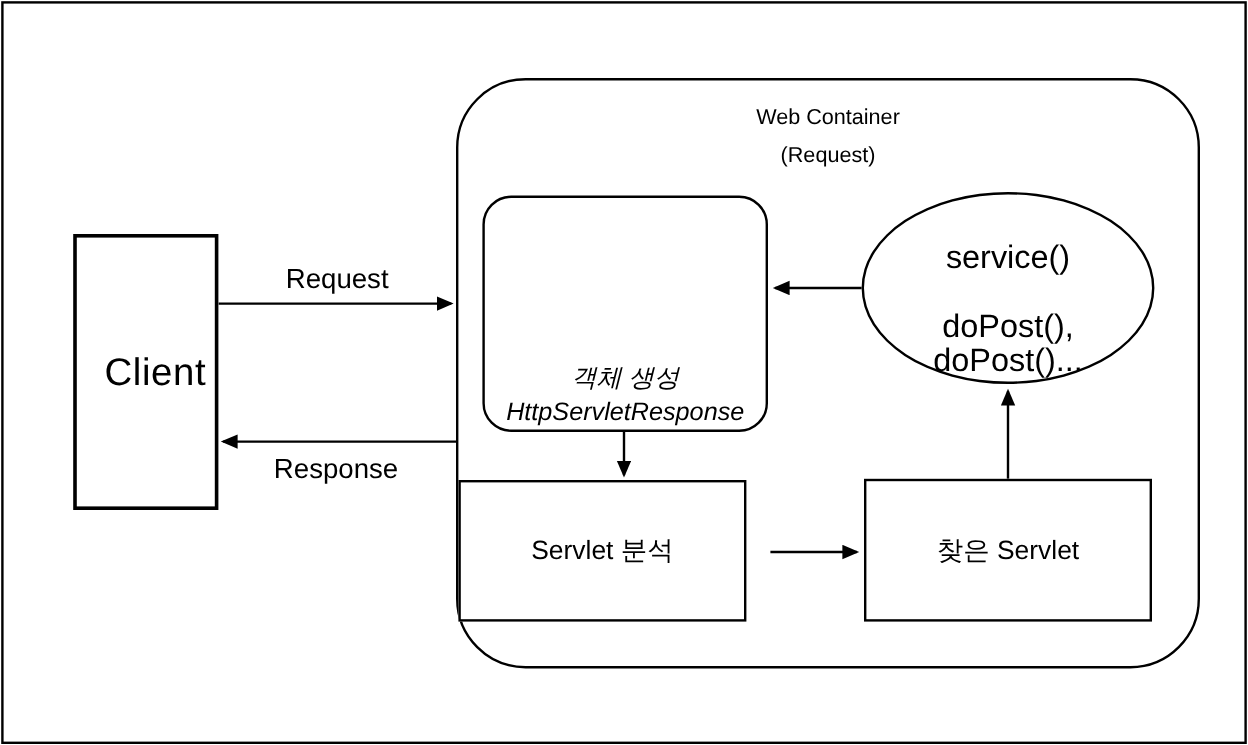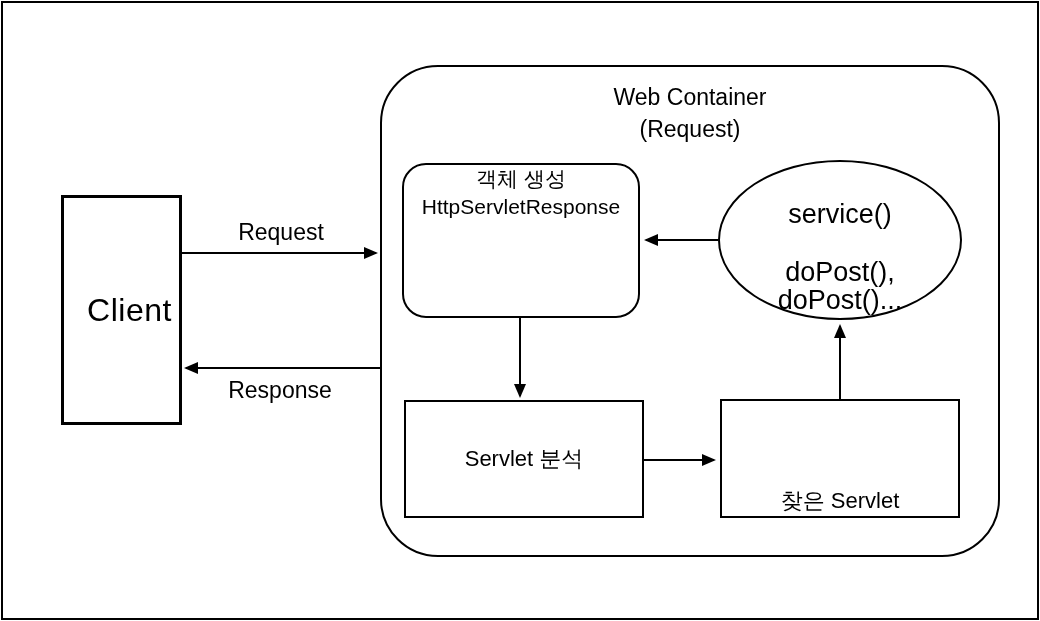--- a/index.html
+++ b/index.html
@@ -27,51 +27,51 @@
     font-size:32px;letter-spacing:0.5px;padding-left:16px;
   }
 
   
   .web-container{
     position:absolute;left:380px;top:65px;width:620px;height:492px;
     border:2px solid var(--stroke);border-radius:58px;background:var(--bg);
   }
   .wc-title{
     position:absolute;left:0;top:14px;width:100%;
-    text-align:center;font-size:23px;line-height:32px;
+    text-align:center;font-size:18px;line-height:32px;
   }
 
   
   .obj-box{
-    position:absolute;left:402px;top:163px;width:238px;height:155px;
+    position:absolute;left:402px;top:163px;width:238px;height:197px;
     border:2px solid var(--stroke);border-radius:24px;background:var(--bg);
-    display:flex;flex-direction:column;align-items:center;justify-content:flex-start;
-    text-align:center;font-size:21px;line-height:28px;
+    display:flex;flex-direction:column;align-items:center;justify-content:flex-end;
+    text-align:center;font-size:21px;line-height:28px;font-style:italic;
   }
 
   
   .service-ellipse{
     position:absolute;left:718px;top:160px;width:244px;height:160px;
     border:2px solid var(--stroke);border-radius:50%;background:var(--bg);
     font-size:27px;line-height:28px;text-align:center;
   }
   .service-ellipse .line1{position:absolute;left:0;top:38px;width:100%;}
   .service-ellipse .line2{position:absolute;left:0;top:96px;width:100%;}
 
   
   .analysis-box{
-    position:absolute;left:404px;top:400px;width:240px;height:118px;
+    position:absolute;left:382px;top:400px;width:240px;height:118px;
     border:2px solid var(--stroke);background:var(--bg);
     display:flex;flex-direction:column;align-items:center;justify-content:center;
     text-align:center;font-size:22px;line-height:32px;
   }
   .found-box{
     position:absolute;left:720px;top:399px;width:240px;height:119px;
     border:2px solid var(--stroke);background:var(--bg);
-    display:flex;align-items:flex-end;justify-content:center;
+    display:flex;align-items:center;justify-content:center;
     font-size:22px;
   }
 
   
   .flow-label{
     position:absolute;width:200px;text-align:center;
     font-size:23px;line-height:28px;background:transparent;
   }
   .flow-label.request{left:181px;top:218px;}
   .flow-label.response{left:180px;top:376px;}

